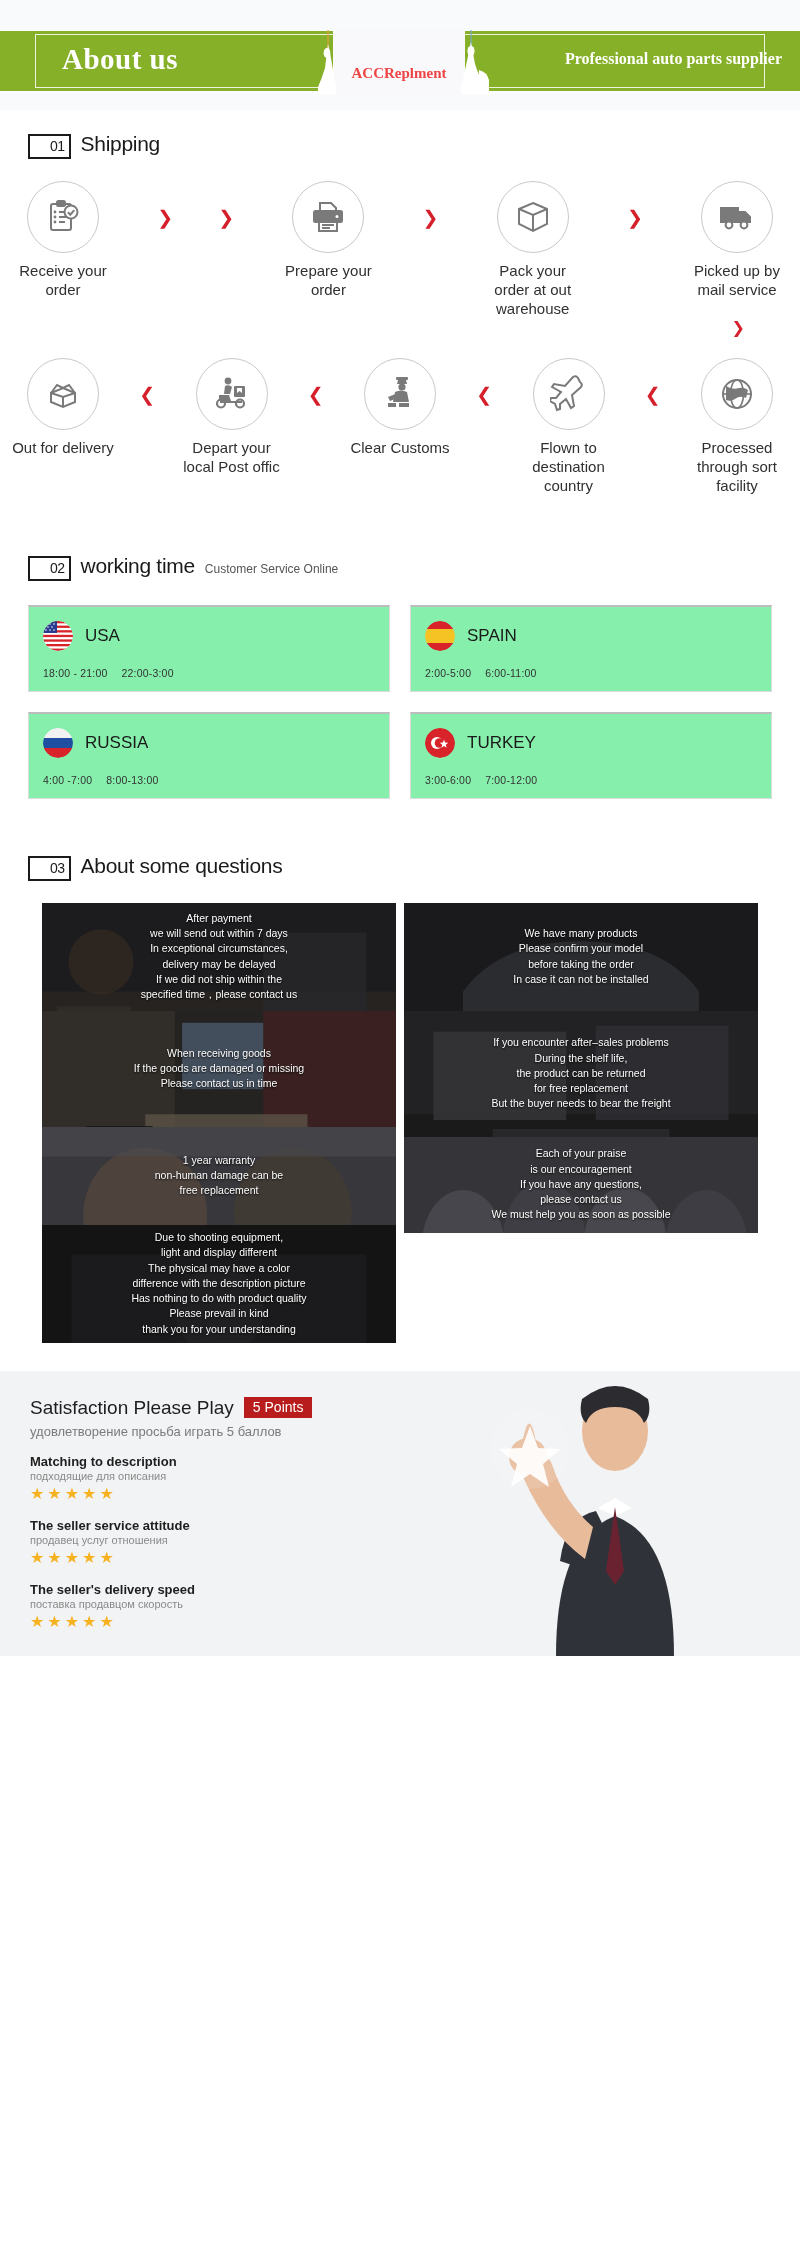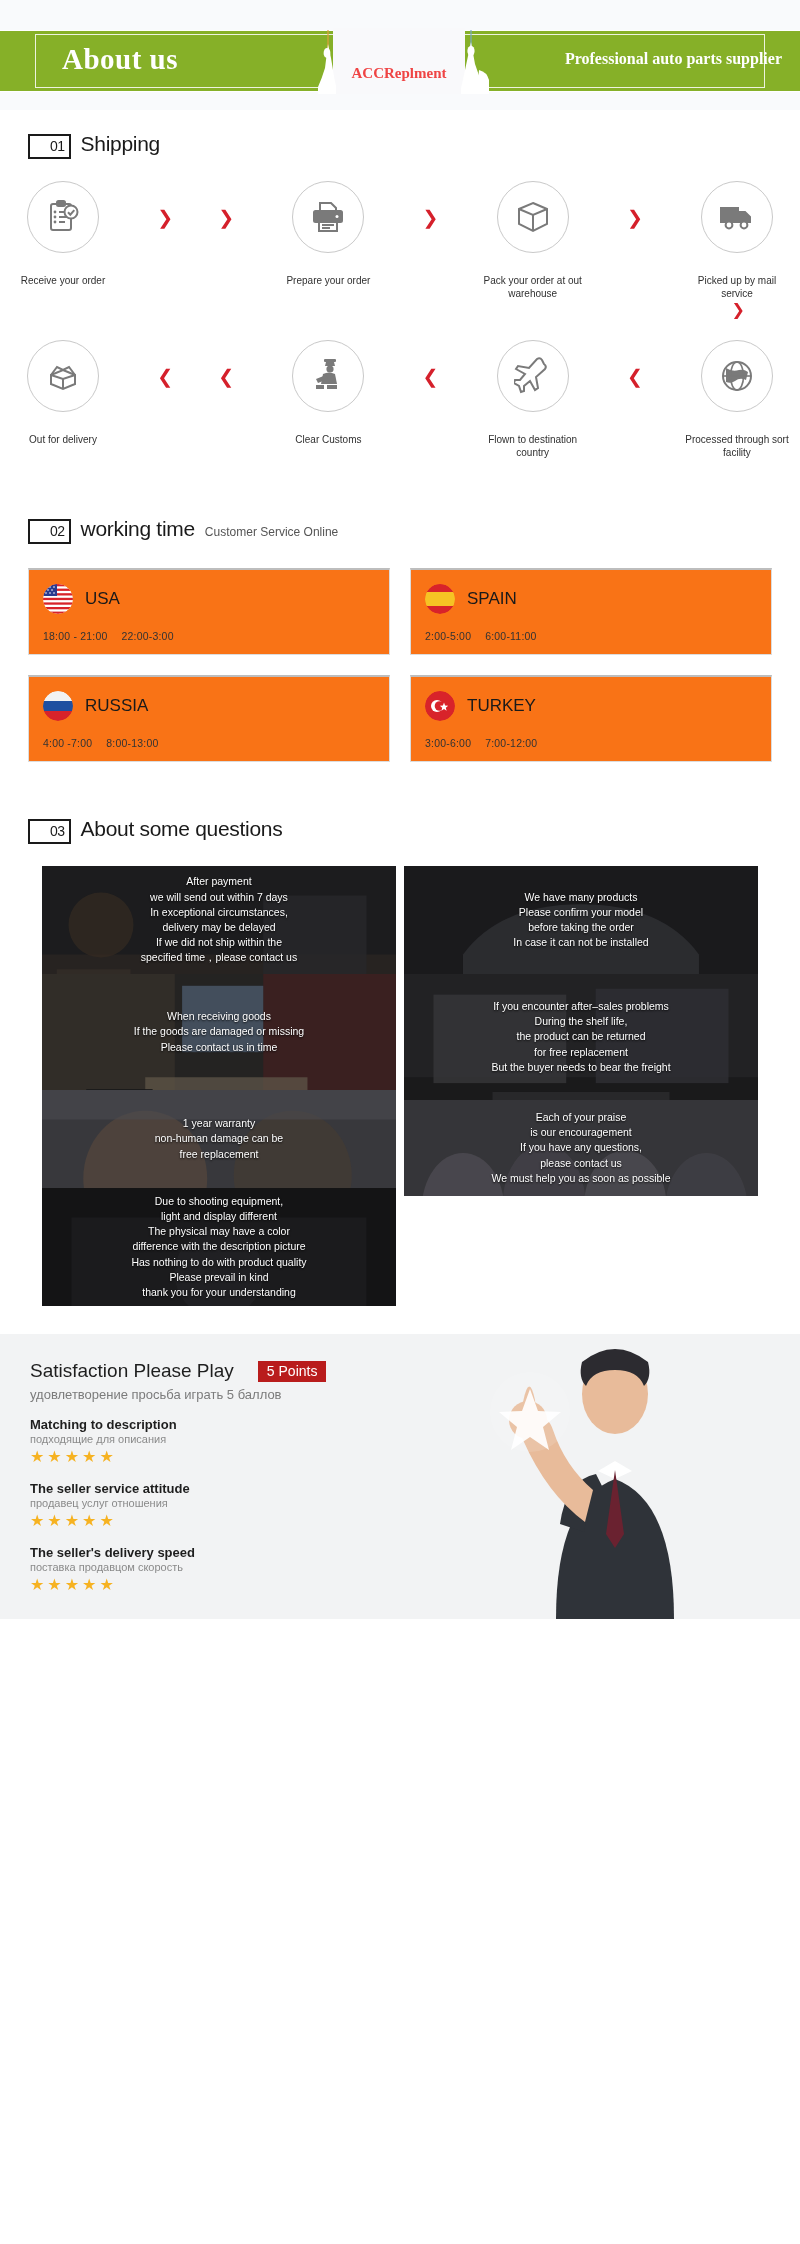--- a/index.html
+++ b/index.html
@@ -139,22 +139,22 @@
     height: 72px;
     border-radius: 50%;
     border: 1px solid #c9c9c9;
     display: flex;
     align-items: center;
     justify-content: center;
     background: #fff;
   }
   .ship-circle svg { display: block; }
   .ship-label {
-    margin-top: 22px;
-    font-size: 10px;
+    margin-top: 9px;
+    font-size: 15px;
     line-height: 1.25;
     color: #303030;
     text-align: center;
     width: 104px;
   }
   .ship-arrow {
     width: 20px;
     flex: 0 0 20px;
     display: flex;
     align-items: center;
@@ -181,21 +181,21 @@
   .worktime-block { padding-top: 58px; }
   .cards {
     display: grid;
     grid-template-columns: 1fr 1fr;
     gap: 20px 20px;
     padding: 24px 28px 0 28px;
   }
   .card {
     border: 1px solid #dcdcdc;
     border-top: 2px solid #bdbdbd;
-    background: #f97316;
+    background: #86efac;
     padding: 14px 14px 12px 14px;
     min-height: 82px;
   }
   .card-head {
     display: flex;
     align-items: center;
     gap: 12px;
   }
   .flag {
     width: 30px;
@@ -249,21 +249,21 @@
 
   
   .satis {
     position: relative;
     margin-top: 28px;
     height: 285px;
     background: #f2f3f4;
     overflow: hidden;
   }
   .satis-left { position: absolute; left: 30px; top: 26px; width: 330px; z-index: 3;}
-  .satis-title-row { display: flex; align-items: center; gap: 24px; }
+  .satis-title-row { display: flex; align-items: center; gap: 10px; }
   .satis-title {
     font-size: 19px;
     color: #1e1e1e;
     font-weight: normal;
   }
   .satis-badge {
     background: #b91c1c;
     color: #fff;
     font-size: 14px;
     padding: 2px 9px 3px 9px;
@@ -407,20 +407,35 @@
             <path d="M19 13 L31 18 L31 27 L19 32 L7 27 L7 18 Z"></path>
             <path d="M7 18 L19 22 L31 18"></path>
             <path d="M7 18 L13 10 L19 13 L25 10 L31 18"></path>
             <line x1="19" y1="22" x2="19" y2="32"></line>
           </svg>
         </div>
         <div class="ship-label">Out  for delivery</div>
       </div>
       <div class="ship-arrow">❮</div>
 
+      <div class="ship-step">
+        <div class="ship-circle">
+          <svg width="40" height="38" viewBox="0 0 40 38" fill="#7a7a7a">
+            <circle cx="16" cy="6" r="3.4"></circle>
+            <path d="M13 11 q4 -2 7 1 l-2 7 l-6 0 z"></path>
+            <rect x="22" y="11" width="11" height="11" rx="1"></rect>
+            <path d="M25 13 h5 v5 l-2.5 -2 l-2.5 2 z" fill="#fff"></path>
+            <path d="M8 26 h22 v2 h-22 z"></path>
+            <circle cx="9" cy="28.5" r="4" fill="none" stroke="#7a7a7a" stroke-width="2.2"></circle>
+            <circle cx="28" cy="28.5" r="4" fill="none" stroke="#7a7a7a" stroke-width="2.2"></circle>
+            <path d="M7 20 h10 l2 6 h-12 z"></path>
+          </svg>
+        </div>
+        <div class="ship-label">Depart your local Post offic</div>
+      </div>
       <div class="ship-arrow">❮</div>
 
       <div class="ship-step">
         <div class="ship-circle">
           <svg width="38" height="38" viewBox="0 0 38 38" fill="#7a7a7a">
             <rect x="15" y="2" width="12" height="3" rx="1"></rect>
             <path d="M17 5 h8 l1 4 h-10 z"></path>
             <circle cx="21" cy="12" r="3.6"></circle>
             <path d="M14 17 q6 -3 12 0 l2 10 l-16 0 z"></path>
             <path d="M7 22 l10 -4 l2 4 l-10 4 z"></path>

